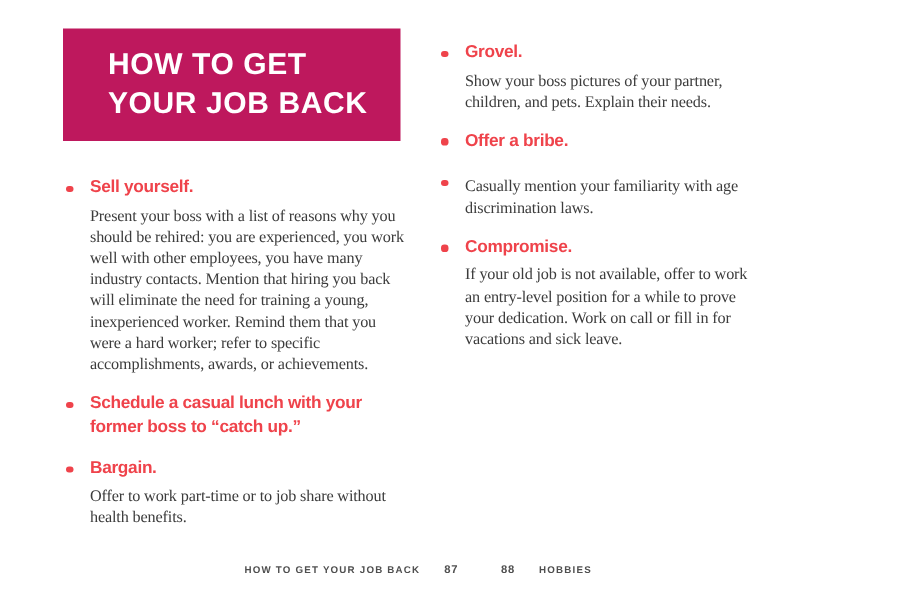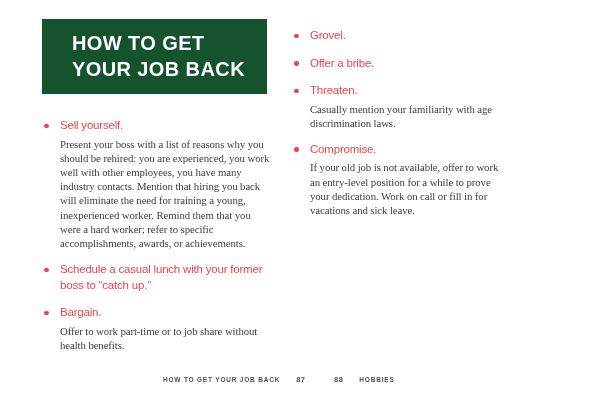--- a/index.html
+++ b/index.html
@@ -9,21 +9,21 @@
     position: relative;
     overflow: hidden;
     font-family: "Liberation Sans", sans-serif;
   }
 
   .page { position: absolute; }
   .page-left  { left: 42px;  top: 19px; width: 230px; }
   .page-right { left: 292px; top: 28px; width: 215px; }
 
   .title-box {
-    background: #14532d;
+    background: #be185d;
     width: 225px; height: 75px;
     box-sizing: border-box;
     padding: 11px 0 0 30px;
     margin-bottom: 24px;
   }
   .title-line {
     color: #ffffff;
     font-weight: bold;
     font-size: 20px;
     line-height: 26px;
@@ -38,21 +38,21 @@
     display: block;
     width: 4.5px; height: 4.5px;
     border-radius: 50%;
     background: #ef434b;
     margin-left: 2px;
     margin-top: 5.5px;
   }
   .item-content { flex: 1 1 auto; min-width: 0; }
   .item-heading {
     color: #ef434b;
-    font-weight: normal;
+    font-weight: bold;
     font-size: 11.5px;
     line-height: 15.5px;
     letter-spacing: -0.2px;
   }
   .item-body {
     font-family: "Liberation Serif", serif;
     font-size: 10.8px;
     line-height: 14.2px;
     letter-spacing: -0.1px;
     color: #3c3c3c;
@@ -110,34 +110,34 @@
   </div>
 
 </div>
 
 <div class="page page-right">
 
   <div class="item">
     <span class="bullet"></span>
     <div class="item-content">
       <div class="item-heading">Grovel.</div>
+      <div class="item-body">Show your boss pictures of your partner, children, and pets. Explain their needs.</div>
     </div>
   </div>
 
   <div class="item">
     <span class="bullet"></span>
     <div class="item-content">
       <div class="item-heading">Offer a bribe.</div>
     </div>
   </div>
 
   <div class="item">
     <span class="bullet"></span>
     <div class="item-content">
-      <div class="item-heading">Threaten.</div>
       <div class="item-body">Casually mention your familiarity with age discrimination laws.</div>
     </div>
   </div>
 
   <div class="item">
     <span class="bullet"></span>
     <div class="item-content">
       <div class="item-heading">Compromise.</div>
       <div class="item-body">If your old job is not available, offer to work an entry-level position for a while to prove your dedication. Work on call or fill in for vacations and sick leave.</div>
     </div>

